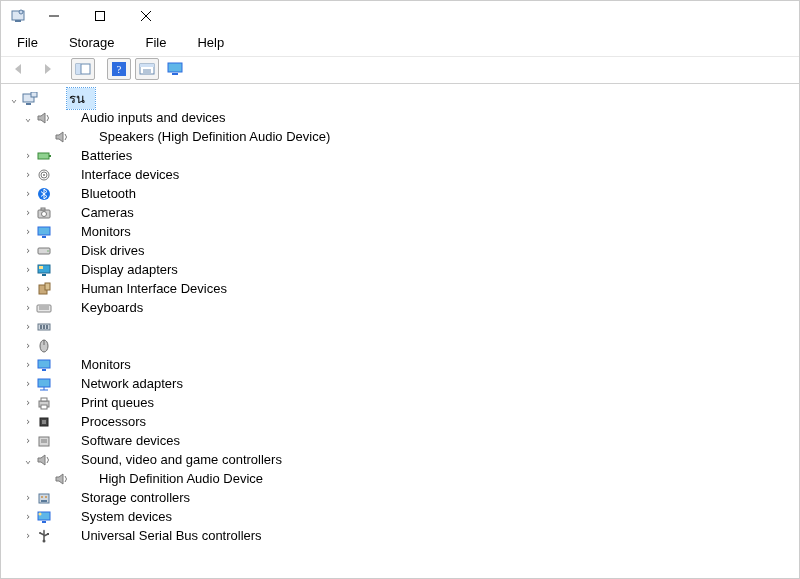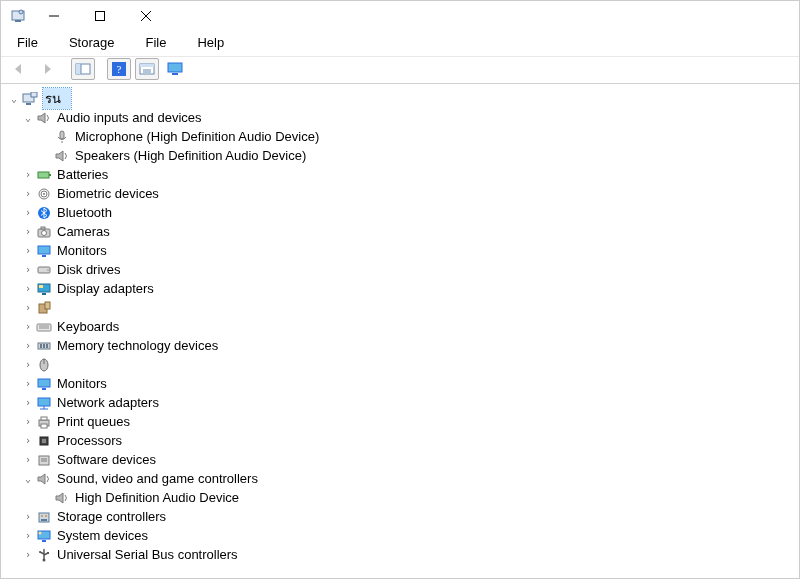--- a/index.html
+++ b/index.html
@@ -68,21 +68,21 @@
   }
   .node { display:flex; align-items:center; height:19px; }
   .exp {
     width:14px; text-align:center; color:#666; font-size:10px;
     font-family: Consolas, monospace;
   }
   .icon {
     width:18px; height:16px; display:flex; align-items:center; justify-content:center;
     margin-right:4px;
   }
-  .lbl { white-space:nowrap; }
+  .lbl { white-space:nowrap;margin-left:24px; }
   .selected {
     background:#cde8ff;
     outline:1px dotted #5aa3e8;
   }
   .children { margin-left: 18px; }
   .root-children { margin-left: 14px; }
   
   svg { display:block; }
 </style>
 </head>
@@ -186,30 +186,20 @@
             <path d="M2 5 h3 l4 -3 v10 l-4 -3 h-3 z" fill="#b8b8b8" stroke="#7a7a7a"></path>
             <path d="M11 4 q3 3 0 6" fill="none" stroke="#7a7a7a"></path>
           </svg>
         </span>
         <span class="lbl">Audio inputs and devices</span>
       </div>
       <div class="children">
         <div class="node" style="padding-left: 16px;">
           <span class="icon">
             <svg width="16" height="14">
-              <rect x="6" y="1" width="4" height="8" rx="2" fill="#c8c8c8" stroke="#7a7a7a"></rect>
-              <path d="M4 7 q4 5 8 0" fill="none" stroke="#7a7a7a"></path>
-              <line x1="8" y1="11" x2="8" y2="13" stroke="#7a7a7a"></line>
-            </svg>
-          </span>
-          <span class="lbl">Microphone (High Definition Audio Device)</span>
-        </div>
-        <div class="node" style="padding-left: 16px;">
-          <span class="icon">
-            <svg width="16" height="14">
               <path d="M2 5 h3 l4 -3 v10 l-4 -3 h-3 z" fill="#b8b8b8" stroke="#7a7a7a"></path>
               <path d="M11 4 q3 3 0 6" fill="none" stroke="#7a7a7a"></path>
             </svg>
           </span>
           <span class="lbl">Speakers (High Definition Audio Device)</span>
         </div>
       </div>
       <div class="node" style="padding-left: 2px;">
         <span class="exp">›</span>
         <span class="icon">
@@ -222,21 +212,21 @@
       </div>
       <div class="node" style="padding-left: 2px;">
         <span class="exp">›</span>
         <span class="icon">
           <svg width="16" height="14">
             <circle cx="8" cy="7" r="5" fill="none" stroke="#7a7a7a"></circle>
             <circle cx="8" cy="7" r="3" fill="none" stroke="#7a7a7a"></circle>
             <circle cx="8" cy="7" r="1" fill="#7a7a7a"></circle>
           </svg>
         </span>
-        <span class="lbl">Biometric devices</span>
+        <span class="lbl">Interface devices</span>
       </div>
       <div class="node" style="padding-left: 2px;">
         <span class="exp">›</span>
         <span class="icon">
           <svg width="16" height="14">
             <circle cx="8" cy="7" r="6" fill="#1a73e8"></circle>
             <path d="M8 2 v10 M8 2 l3 2.5 -6 5 M8 12 l3 -2.5 -6 -5" fill="none" stroke="#fff" stroke-width="1"></path>
           </svg>
         </span>
         <span class="lbl">Bluetooth</span>
@@ -284,20 +274,21 @@
         <span class="lbl">Display adapters</span>
       </div>
       <div class="node" style="padding-left: 2px;">
         <span class="exp">›</span>
         <span class="icon">
           <svg width="16" height="14">
             <rect x="3" y="3" width="8" height="9" fill="#c9aa7a" stroke="#8a6a3a"></rect>
             <rect x="9" y="1" width="5" height="7" fill="#d8c090" stroke="#8a6a3a"></rect>
           </svg>
         </span>
+        <span class="lbl">Human Interface Devices</span>
       </div>
       <div class="node" style="padding-left: 2px;">
         <span class="exp">›</span>
         <span class="icon">
           <svg width="16" height="14">
             <rect x="1" y="4" width="14" height="7" rx="1" fill="#e8e8e8" stroke="#888"></rect>
             <line x1="3" y1="6" x2="13" y2="6" stroke="#888"></line>
             <line x1="3" y1="8" x2="13" y2="8" stroke="#888"></line>
           </svg>
         </span>
@@ -306,21 +297,20 @@
       <div class="node" style="padding-left: 2px;">
         <span class="exp">›</span>
         <span class="icon">
           <svg width="16" height="14">
             <rect x="2" y="4" width="12" height="6" fill="#d0d8e0" stroke="#6a7a8a"></rect>
             <rect x="4" y="5" width="2" height="4" fill="#6a7a8a"></rect>
             <rect x="7" y="5" width="2" height="4" fill="#6a7a8a"></rect>
             <rect x="10" y="5" width="2" height="4" fill="#6a7a8a"></rect>
           </svg>
         </span>
-        <span class="lbl">Memory technology devices</span>
       </div>
       <div class="node" style="padding-left: 2px;">
         <span class="exp">›</span>
         <span class="icon">
           <svg width="16" height="14">
             <ellipse cx="8" cy="7" rx="4" ry="6" fill="#c8c8c8" stroke="#6a6a6a"></ellipse>
             <line x1="8" y1="1" x2="8" y2="6" stroke="#6a6a6a"></line>
           </svg>
         </span>
       </div>

